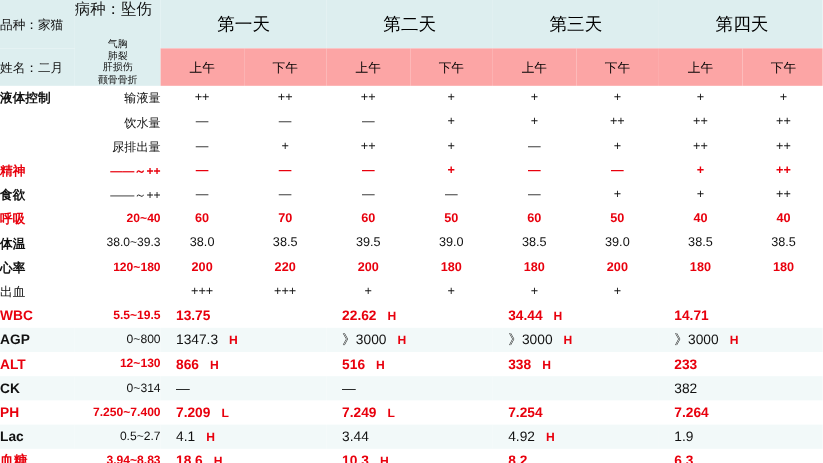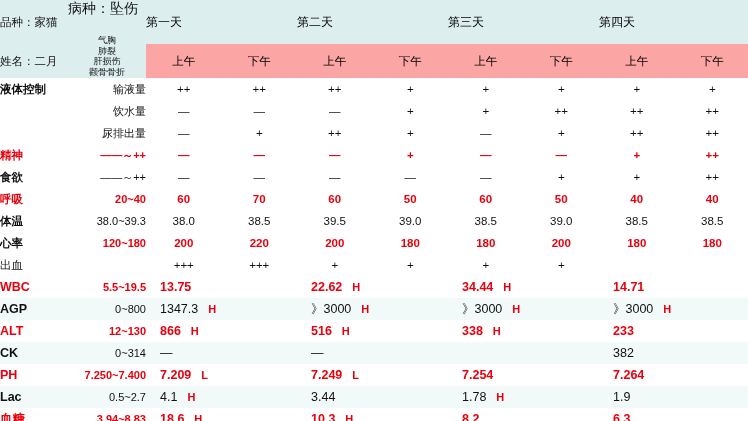--- a/index.html
+++ b/index.html
@@ -36,22 +36,22 @@
     border-right: 1px solid #ffffff;
     text-align: left;
     padding-left: 5px;
     font-size: 11.5px;
     color: #111;
   }
   .hdr-day {
     background: #ddeeef;
     border-right: 1px solid #ffffff;
     border-bottom: 1px solid #ffffff;
-    text-align: left;
-    font-size: 12px;
+    text-align: center;
+    font-size: 16px;
   }
   .hdr-ampm {
     background: #fca5a5;
     border-right: 1px solid #ffffff;
     border-bottom: 1px solid #ffffff;
     text-align: center;
     font-size: 11.5px;
     height: 34px;
   }
   .disease-cell {
@@ -299,21 +299,21 @@
           <td class="val wide bigfont red" colspan="2"><span>7.209</span><span class="flag">L</span></td>
           <td class="val wide bigfont red" colspan="2"><span>7.249</span><span class="flag">L</span></td>
           <td class="val wide bigfont red" colspan="2"><span>7.254</span></td>
           <td class="val wide bigfont red" colspan="2"><span>7.264</span></td>
         </tr>
         <tr class="body-row tall ">
           <td class="lbl bigfont bold shade">Lac</td>
           <td class="rng shade">0.5~2.7</td>
           <td class="val wide bigfont shade" colspan="2"><span>4.1</span><span class="flag">H</span></td>
           <td class="val wide bigfont shade" colspan="2"><span>3.44</span></td>
-          <td class="val wide bigfont shade" colspan="2"><span>1.78</span><span class="flag">H</span></td>
+          <td class="val wide bigfont shade" colspan="2"><span>4.92</span><span class="flag">H</span></td>
           <td class="val wide bigfont shade" colspan="2"><span>1.9</span></td>
         </tr>
         <tr class="body-row tall">
           <td class="lbl bigfont red">血糖</td>
           <td class="rng red">3.94~8.83</td>
           <td class="val wide bigfont red" colspan="2"><span>18.6</span><span class="flag">H</span></td>
           <td class="val wide bigfont red" colspan="2"><span>10.3</span><span class="flag">H</span></td>
           <td class="val wide bigfont red" colspan="2"><span>8.2</span></td>
           <td class="val wide bigfont red" colspan="2"><span>6.3</span></td>
         </tr>

